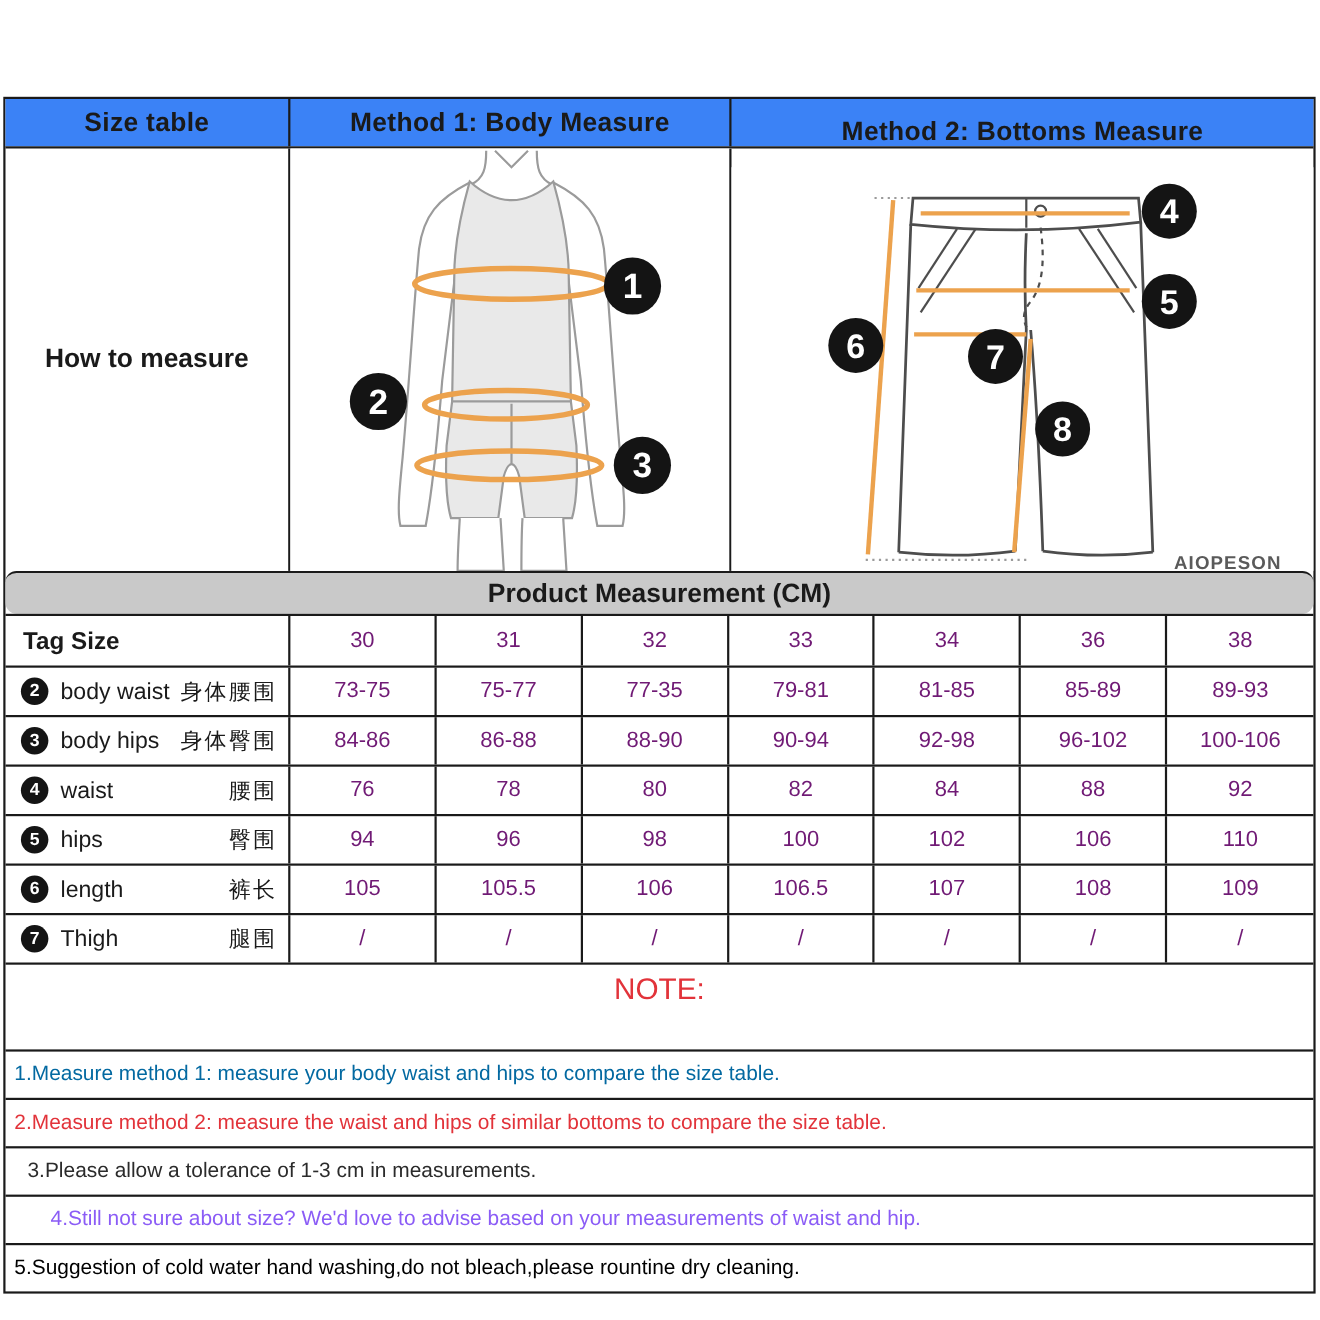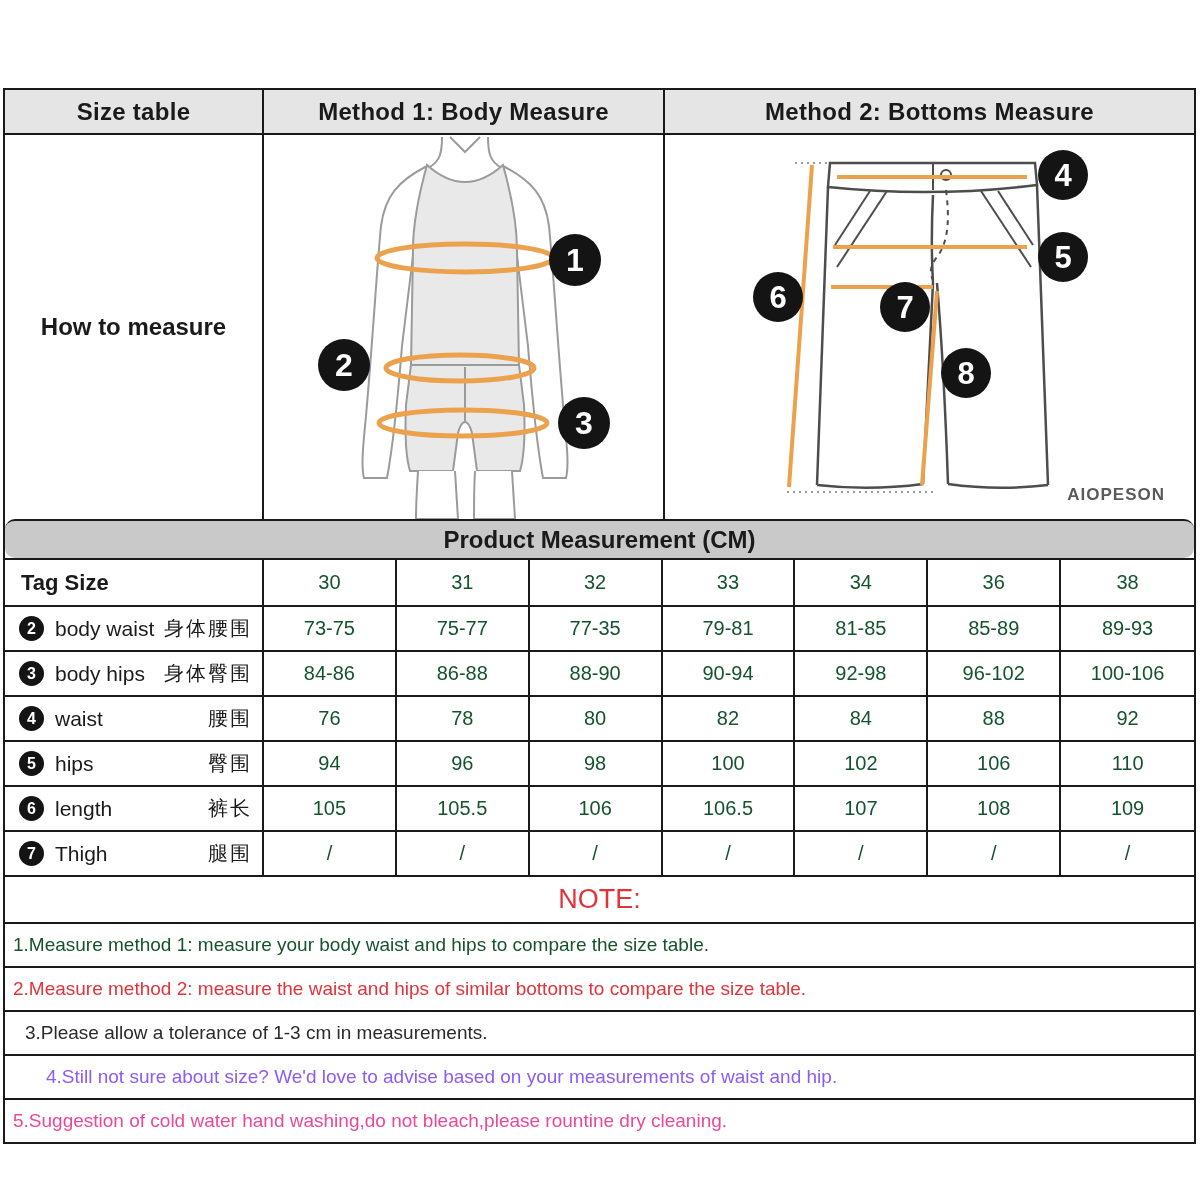--- a/index.html
+++ b/index.html
@@ -9,41 +9,41 @@
     color:#1a1a1a;position:relative;overflow:hidden;
   }
   .sheet{
     position:absolute;left:3px;top:88px;width:1189px;
     border:2px solid #1a1a1a;background:#fff;
   }
   .row{display:flex;border-top:2px solid #1a1a1a;}
   .row:first-child{border-top:none;}
   .c1{width:259px;flex:0 0 259px;border-right:2px solid #1a1a1a;box-sizing:border-box;}
   .c2{width:401px;flex:0 0 401px;border-right:2px solid #1a1a1a;box-sizing:border-box;}
-  .c3{flex:1 1 auto;}
-  .hdr-row{height:43px;background:#e5e5e5;}
+  .c3{flex:1 1 auto;margin-top:17px;}
+  .hdr-row{height:43px;background:#3b82f6;}
   .hdr{display:flex;align-items:center;justify-content:center;
        font-weight:bold;font-size:24px;letter-spacing:.3px;}
   .howto-row{height:384px;}
   .howto-label{display:flex;align-items:center;justify-content:center;
        font-weight:bold;font-size:24px;}
   .illus{position:relative;overflow:hidden;background:#fff;}
   .pm-header{height:37px;background:#c9c9c9;display:flex;align-items:center;
        justify-content:center;font-weight:bold;font-size:24px;border-radius:10px;}
   .m-row{display:grid;grid-template-columns:259px repeat(7,1fr);
        border-top:2px solid #1a1a1a;height:43px;}
   .m-row.tag{height:45px;}
   .m-label{display:flex;align-items:center;padding:0 10px 0 14px;
        border-right:2px solid #1a1a1a;box-sizing:border-box;}
   .m-label .en{font-weight:normal;font-size:21px;margin-left:11px;}
   .m-label .zh{margin-left:auto;font-size:20px;letter-spacing:2px;
        font-family:"DejaVu Sans",sans-serif;}
   .m-label.tagl{font-weight:bold;font-size:22px;padding-left:16px;}
   .m-val{display:flex;align-items:center;justify-content:center;
-       border-right:2px solid #1a1a1a;box-sizing:border-box;font-size:20px;color:#14532d;}
+       border-right:2px solid #1a1a1a;box-sizing:border-box;font-size:20px;color:#701a75;}
   .m-val:last-child{border-right:none;}
   .m-row.tag .m-val{font-size:20px;}
   .marker{width:25px;height:25px;border-radius:50%;background:#141414;color:#fff;
        font-weight:bold;font-size:16px;display:flex;align-items:center;
        justify-content:center;flex:0 0 25px;}
   .note-header{height:45px;display:flex;align-items:center;justify-content:center;
        font-size:27px;border-top:2px solid #1a1a1a;}
   .note-row{height:42px;display:flex;align-items:center;padding-left:8px;
        font-size:19px;border-top:2px solid #1a1a1a;}
   svg{display:block;}
@@ -252,20 +252,20 @@
         <div class="m-val">/</div>
         <div class="m-val">/</div>
         <div class="m-val">/</div>
         <div class="m-val">/</div>
         <div class="m-val">/</div>
       </div>
     </div>
 
   <div class="note-header" style="color: rgb(226, 51, 58);">NOTE:</div>
   <div id="notes">
-      <div class="note-row" style="color: #14532d;">1.Measure method 1: measure your body waist and hips to compare the size table.</div>
+      <div class="note-row" style="color: #0369a1; margin-top: 32px;">1.Measure method 1: measure your body waist and hips to compare the size table.</div>
       <div class="note-row" style="color: rgb(226, 51, 58);">2.Measure method 2: measure the waist and hips of similar bottoms to compare the size table.</div>
       <div class="note-row" style="color: rgb(43, 43, 43); padding-left: 20px;">3.Please allow a tolerance of 1-3 cm in measurements.</div>
       <div class="note-row" style="color: #8b5cf6; padding-left: 41px;">4.Still not sure about size? We'd love to advise based on your measurements of waist and hip.</div>
-      <div class="note-row" style="color: #ec4899;">5.Suggestion of cold water hand washing,do not bleach,please rountine dry cleaning.</div>
+      <div class="note-row" style="color: #000000;">5.Suggestion of cold water hand washing,do not bleach,please rountine dry cleaning.</div>
     </div>
 
 </div>
 
 </body></html>

